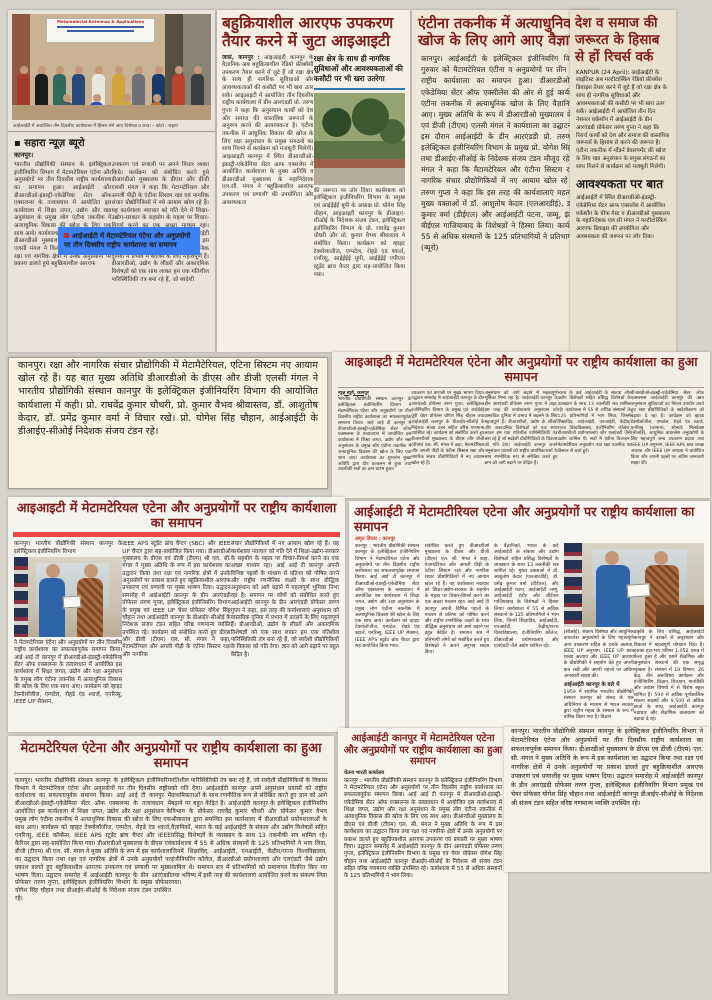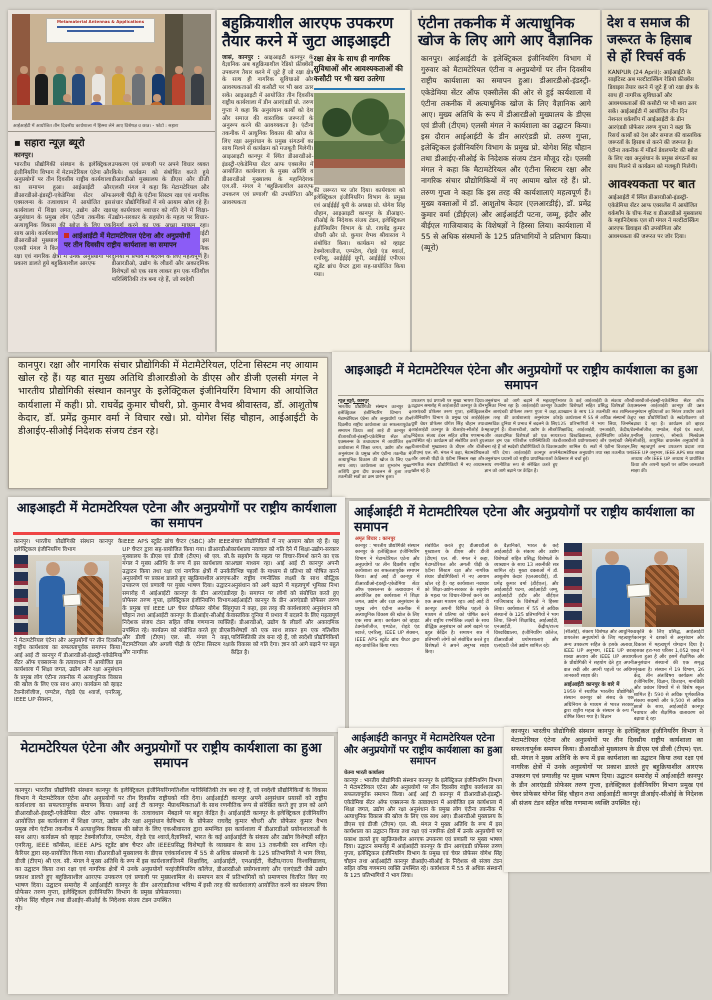--- a/index.html
+++ b/index.html
@@ -3,21 +3,21 @@
 <meta charset="utf-8">
 <style>
   html,body{margin:0;padding:0;}
   body{background:#b9b7b0;font-family:"DejaVu Sans","Liberation Sans",sans-serif;}
   .page{position:relative;width:712px;height:1000px;background:#d7d4cc;overflow:hidden;}
   .clip{position:absolute;box-shadow:0 0 3px rgba(60,55,45,.35);overflow:hidden;box-sizing:border-box;color:#1c1a17;}
   .p1{background:#eae3dc;} .p2{background:#f5f0e3;} .p3{background:#efe8d8;} .p4{background:#e9e1cd;}
   .p5{background:#f8f2df;} .p6{background:#f2eee4;} .p7{background:#f5f3ee;} .p8{background:#f8f6f0;}
   .p9{background:#f4f1e9;} .p10{background:#f7f4ec;} .p11{background:#f5f2e9;}
 
-  .hl{font-weight:bold;color:#0f172a;line-height:1.18;}
+  .hl{font-weight:bold;color:#7f1d1d;line-height:1.18;}
   .cols{display:flex;}
   .col{flex:1;text-align:justify;color:#2a2username8;color:#2b2925;overflow:hidden;}
   .body-sm{font-size:5.8px;line-height:1.32;text-align:justify;color:#2b2925;overflow:hidden;}
   .rule{border:none;border-top:1px solid #9a948a;margin:3px 0;}
 
   
   .group-photo{position:relative;height:106px;margin:4px 4px 2px 4px;overflow:hidden;
     background:linear-gradient(90deg,#8f5a40 0 9%,#c9b394 9% 77%,#57503f 77% 86%,#8a8272 86% 100%);}
   .group-photo::after{content:"";position:absolute;left:0;right:0;bottom:0;height:15px;background:#b59a78;}
   .gp-banner{position:absolute;left:17%;top:4px;width:55%;height:25px;background:#f7f5ef;border:1px solid #b9b4a8;text-align:center;padding:1px;box-sizing:border-box;}
@@ -45,57 +45,57 @@
   .m-left{left:23%;background:#2e64a8;}
   .m-right{left:58%;background:repeating-linear-gradient(45deg,#a9683c 0 3px,#7e4a26 3px 6px);}
   .cp-cert{position:absolute;left:45%;bottom:36%;width:15%;height:13%;background:#fbfaf4;border:1px solid #8d8776;transform:rotate(-4deg);}
   .cp-wood{position:absolute;right:0;bottom:0;width:34%;height:26%;background:linear-gradient(#7a4a2a,#5e3a20);}
 
   
   .a-caption{font-size:4.6px;color:#3a3732;margin:1px 5px;white-space:nowrap;overflow:hidden;}
   .a-byline{font-size:10px;font-weight:bold;margin:3px 6px 1px;}
   .a-loc{font-size:6.5px;font-weight:bold;margin:0 6px 2px;}
   .a-cols{position:relative;margin:0 6px;height:198px;}
-  .a-box{position:absolute;left:44px;top:66px;width:130px;background:#8b5cf6;padding:5px 6px;font-size:6.8px;font-weight:bold;line-height:1.35;color:#23201b;}
+  .a-box{position:absolute;left:44px;top:66px;width:130px;background:#3b82f6;padding:5px 6px;font-size:6.8px;font-weight:bold;line-height:1.35;color:#23201b;}
   .a-box .sq{display:inline-block;width:5px;height:5px;background:#cc2b20;margin-right:3px;}
 
   .b-hl{font-size:15.5px;margin:4px 5px 3px;}
   .b-lead{font-weight:bold;}
   .b-quote{font-size:7.4px;font-weight:bold;line-height:1.4;color:#23201b;padding-bottom:3px;border-bottom:2px solid #2a7ab5;margin-bottom:3px;text-align:left;}
 
   .c-hl{font-size:14.5px;margin:5px 6px 4px;}
   .c-body{font-size:7.4px;line-height:1.5;margin:0 9px;}
 
   .d-hl{font-size:13.5px;margin:4px 5px 4px;line-height:1.25;}
   .d-body{font-size:5.7px;line-height:1.38;margin:0 6px;}
   .d-sub{font-size:12px;font-weight:bold;margin:4px 6px 2px;}
 
   .e-hl{font-size:20px;margin:5px 8px 4px;letter-spacing:-0.5px;}
   .e-body{font-size:9.6px;line-height:1.38;margin:0 9px;text-align:justify;}
 
-  .f-hl{font-size:12.5px;text-align:center;margin:11px 6px 2px;border-bottom:1px solid #a39c8e;padding-bottom:2px;}
+  .f-hl{font-size:12.5px;text-align:center;margin:3px 6px 2px;border-bottom:1px solid #a39c8e;padding-bottom:2px;}
   .f-cols{margin:2px 6px;height:118px;}
   .f-col{font-size:4.5px;line-height:1.3;}
   .f-byline{font-weight:bold;text-decoration:underline;display:block;margin-bottom:1px;}
 
-  .g-hl{font-size:12.8px;text-align:center;margin:3px 5px 3px;border-bottom:3px solid #ef4444;padding-bottom:2px;}
+  .g-hl{font-size:12.8px;text-align:center;margin:3px 5px 3px;border-bottom:5px solid #ef4444;padding-bottom:2px;}
   .g-cols{margin:2px 6px;height:205px;}
   .g-col{font-size:5.6px;line-height:1.32;}
   .g-photo{height:80px;margin:2px 0;}
 
   .h-hl{font-size:12.8px;text-align:left;margin:3px 5px 1px;}
   .h-byline{font-size:5px;font-weight:bold;color:#c0392b;margin:0 6px 2px;}
   .h-wrap{display:flex;gap:5px;margin:0 6px;height:198px;}
   .h-left{flex:1.45;display:flex;gap:5px;}
   .h-right{flex:1;display:flex;flex-direction:column;}
   .h-col{font-size:4.8px;line-height:1.3;}
   .h-photo{height:84px;margin-bottom:2px;}
   .h-sub{font-weight:bold;font-size:5.4px;display:block;margin:2px 0 1px;}
 
-  .i-hl{font-size:13px;margin:4px 6px 3px;text-align:center;border-bottom:1px solid #b0a998;padding-bottom:12px;}
+  .i-hl{font-size:13px;margin:4px 6px 3px;text-align:center;border-bottom:1px solid #b0a998;padding-bottom:2px;}
   .i-cols{margin:2px 7px;height:224px;}
   .i-col{font-size:5.9px;line-height:1.34;}
 
   .j-hl{font-size:9.8px;margin:4px 5px 2px;text-align:center;}
   .j-byline{font-size:5px;font-weight:bold;margin:0 6px 2px;}
   .j-body{font-size:5.5px;line-height:1.34;margin:0 6px;text-align:justify;height:218px;overflow:hidden;}
 
   .k-hl{font-size:14.5px;text-align:center;margin:4px 6px 3px;}
   .k-body{font-size:6.3px;line-height:1.42;margin:0 7px;text-align:justify;}
 </style>
@@ -153,21 +153,21 @@
         <div class="body-sm">की जरूरत पर जोर दिया। कार्यशाला को इलेक्ट्रिकल इंजीनियरिंग विभाग के प्रमुख एवं आईईईई यूपी के अध्यक्ष प्रो. योगेश सिंह चौहान, आइआइटी कानपुर के डीआइए-सीओई के निदेशक संजय टंडन, इलेक्ट्रिकल इंजीनियरिंग विभाग के प्रो. राघवेंद्र कुमार चौधरी और प्रो. कुमार वैभव श्रीवास्तव ने संबोधित किया। कार्यक्रम को व्हाइट टेक्नोलाजीज, एम्पटेल, रोहडे एंड श्वार्ज, एनरिशु, आईईईई यूपी, आईईईई एपीएस स्टूडेंट ब्रांच चैप्टर द्वारा सह-प्रायोजित किया गया।</div>
       </div>
     </div>
   </div>
 
   <div class="clip p3" style="left:412px;top:10px;width:188px;height:342px;">
     <div class="hl c-hl">एंटीना तकनीक में अत्याधुनिक खोज के लिए आगे आए वैज्ञानिक</div>
     <div class="c-body" style="text-align:justify;height:290px;overflow:hidden;">कानपुर। आईआईटी के इलेक्ट्रिकल इंजीनियरिंग विभाग में गुरुवार को मैटामटेरियल एंटीना व अनुप्रयोगों पर तीन दिवसीय राष्ट्रीय कार्यशाला का समापन हुआ। डीआरडीओ-इंडस्ट्री-एकेडेमिया सेंटर ऑफ एक्सीलेंस की ओर से हुई कार्यशाला में एंटीना तकनीक में अत्याधुनिक खोज के लिए वैज्ञानिक आगे आए। मुख्य अतिथि के रूप में डीआरडीओ मुख्यालय के डीएस एवं डीजी (टीएम) एलसी मंगल ने कार्यशाला का उद्घाटन किया। इस दौरान आईआईटी के डीन आरएंडडी प्रो. तरुण गुप्ता, इलेक्ट्रिकल इंजीनियरिंग विभाग के प्रमुख प्रो. योगेश सिंह चौहान तथा डीआईए-सीओई के निदेशक संजय टंडन मौजूद रहे। एलसी मंगल ने कहा कि मैटामटेरियल और एंटीना सिस्टम रक्षा और नागरिक संचार प्रौद्योगिकियों में नए आयाम खोल रहे हैं। प्रो. तरुण गुप्ता ने कहा कि इस तरह की कार्यशालाएं महत्वपूर्ण हैं। मुख्य वक्ताओं में डॉ. आशुतोष केदार (एलआरडीई), डॉ. प्रमेंद्र कुमार वर्मा (डीईएल) और आईआईटी पटना, जम्मू, इंदौर और बीईएल गाजियाबाद के विशेषज्ञों ने हिस्सा लिया। कार्यशाला में 55 से अधिक संस्थानों के 125 प्रतिभागियों ने प्रतिभाग किया। (ब्यूरो)</div>
   </div>
 
-  <div class="clip p4" style="left:602px;top:10px;width:106px;height:368px;">
+  <div class="clip p4" style="left:570px;top:10px;width:106px;height:368px;">
     <div class="hl d-hl">देश व समाज की जरूरत के हिसाब से हों रिचर्स वर्क</div>
     <div class="d-body">KANPUR (24 April): आईआईटी के साइंटिस्ट अब मल्टीटास्किंग रेडियो फ्रीक्वेंस डिवाइस तैयार करने में जुटे हैं जो रक्षा क्षेत्र के साथ ही नागरिक सुविधाओं और आवश्यकताओं की कसौटी पर भी खरा उतर सकें। आईआईटी में आयोजित तीन दिन नेशनल वर्कशॉप में आईआईटी के डीन आरएंडडी प्रोफेसर तरुण गुप्ता ने कहा कि रिसर्च कार्यों को देश और समाज की वास्तविक जरूरतों के हिसाब से करने की जरूरत है। एंटीना तकनीक में मॉडर्न डेवलपमेंट की खोज के लिए रक्षा अनुसंधान के प्रमुख संगठनों का साथ मिलने से कार्यक्रम को मजबूती मिलेगी।</div>
     <div class="d-sub">आवश्यकता पर बात</div>
     <div class="d-body">आईआईटी में स्थित डीआरडीओ-इंडस्ट्री-एकेडेमिया सेंटर आफ एक्सलेंस में आयोजित वर्कशॉप के चीफ गेस्ट व डीआरडीओ मुख्यालय के महानिदेशक एल सी मंगल ने मल्टीटास्किंग आरएफ डिवाइस की उपयोगिता और आवश्यकता की जरूरत पर जोर दिया।</div>
   </div>
 
   <div class="clip p5" style="left:8px;top:357px;width:320px;height:132px;border:1px solid #a9a296;">
     <div class="e-body">कानपुर। रक्षा और नागरिक संचार प्रौद्योगिकी में मेटामैटेरियल, एटिना सिस्टम नए आयाम खोल रहे हैं। यह बात मुख्य अतिथि डीआरडीओ के डीएस और डीजी एलसी मंगल ने भारतीय प्रौद्योगिकी संस्थान कानपुर के इलेक्ट्रिकल इंजीनियरिंग विभाग की आयोजित कार्यशाला में कही। प्रो. राघवेंद्र कुमार चौधरी, प्रो. कुमार वैभव श्रीवास्तव, डॉ. आशुतोष केदार, डॉ. प्रमेंद्र कुमार वर्मा ने विचार रखे। प्रो. योगेश सिंह चौहान, आईआईटी के डीआईए-सीओई निदेशक संजय टंडन रहे।</div>
   </div>
 

